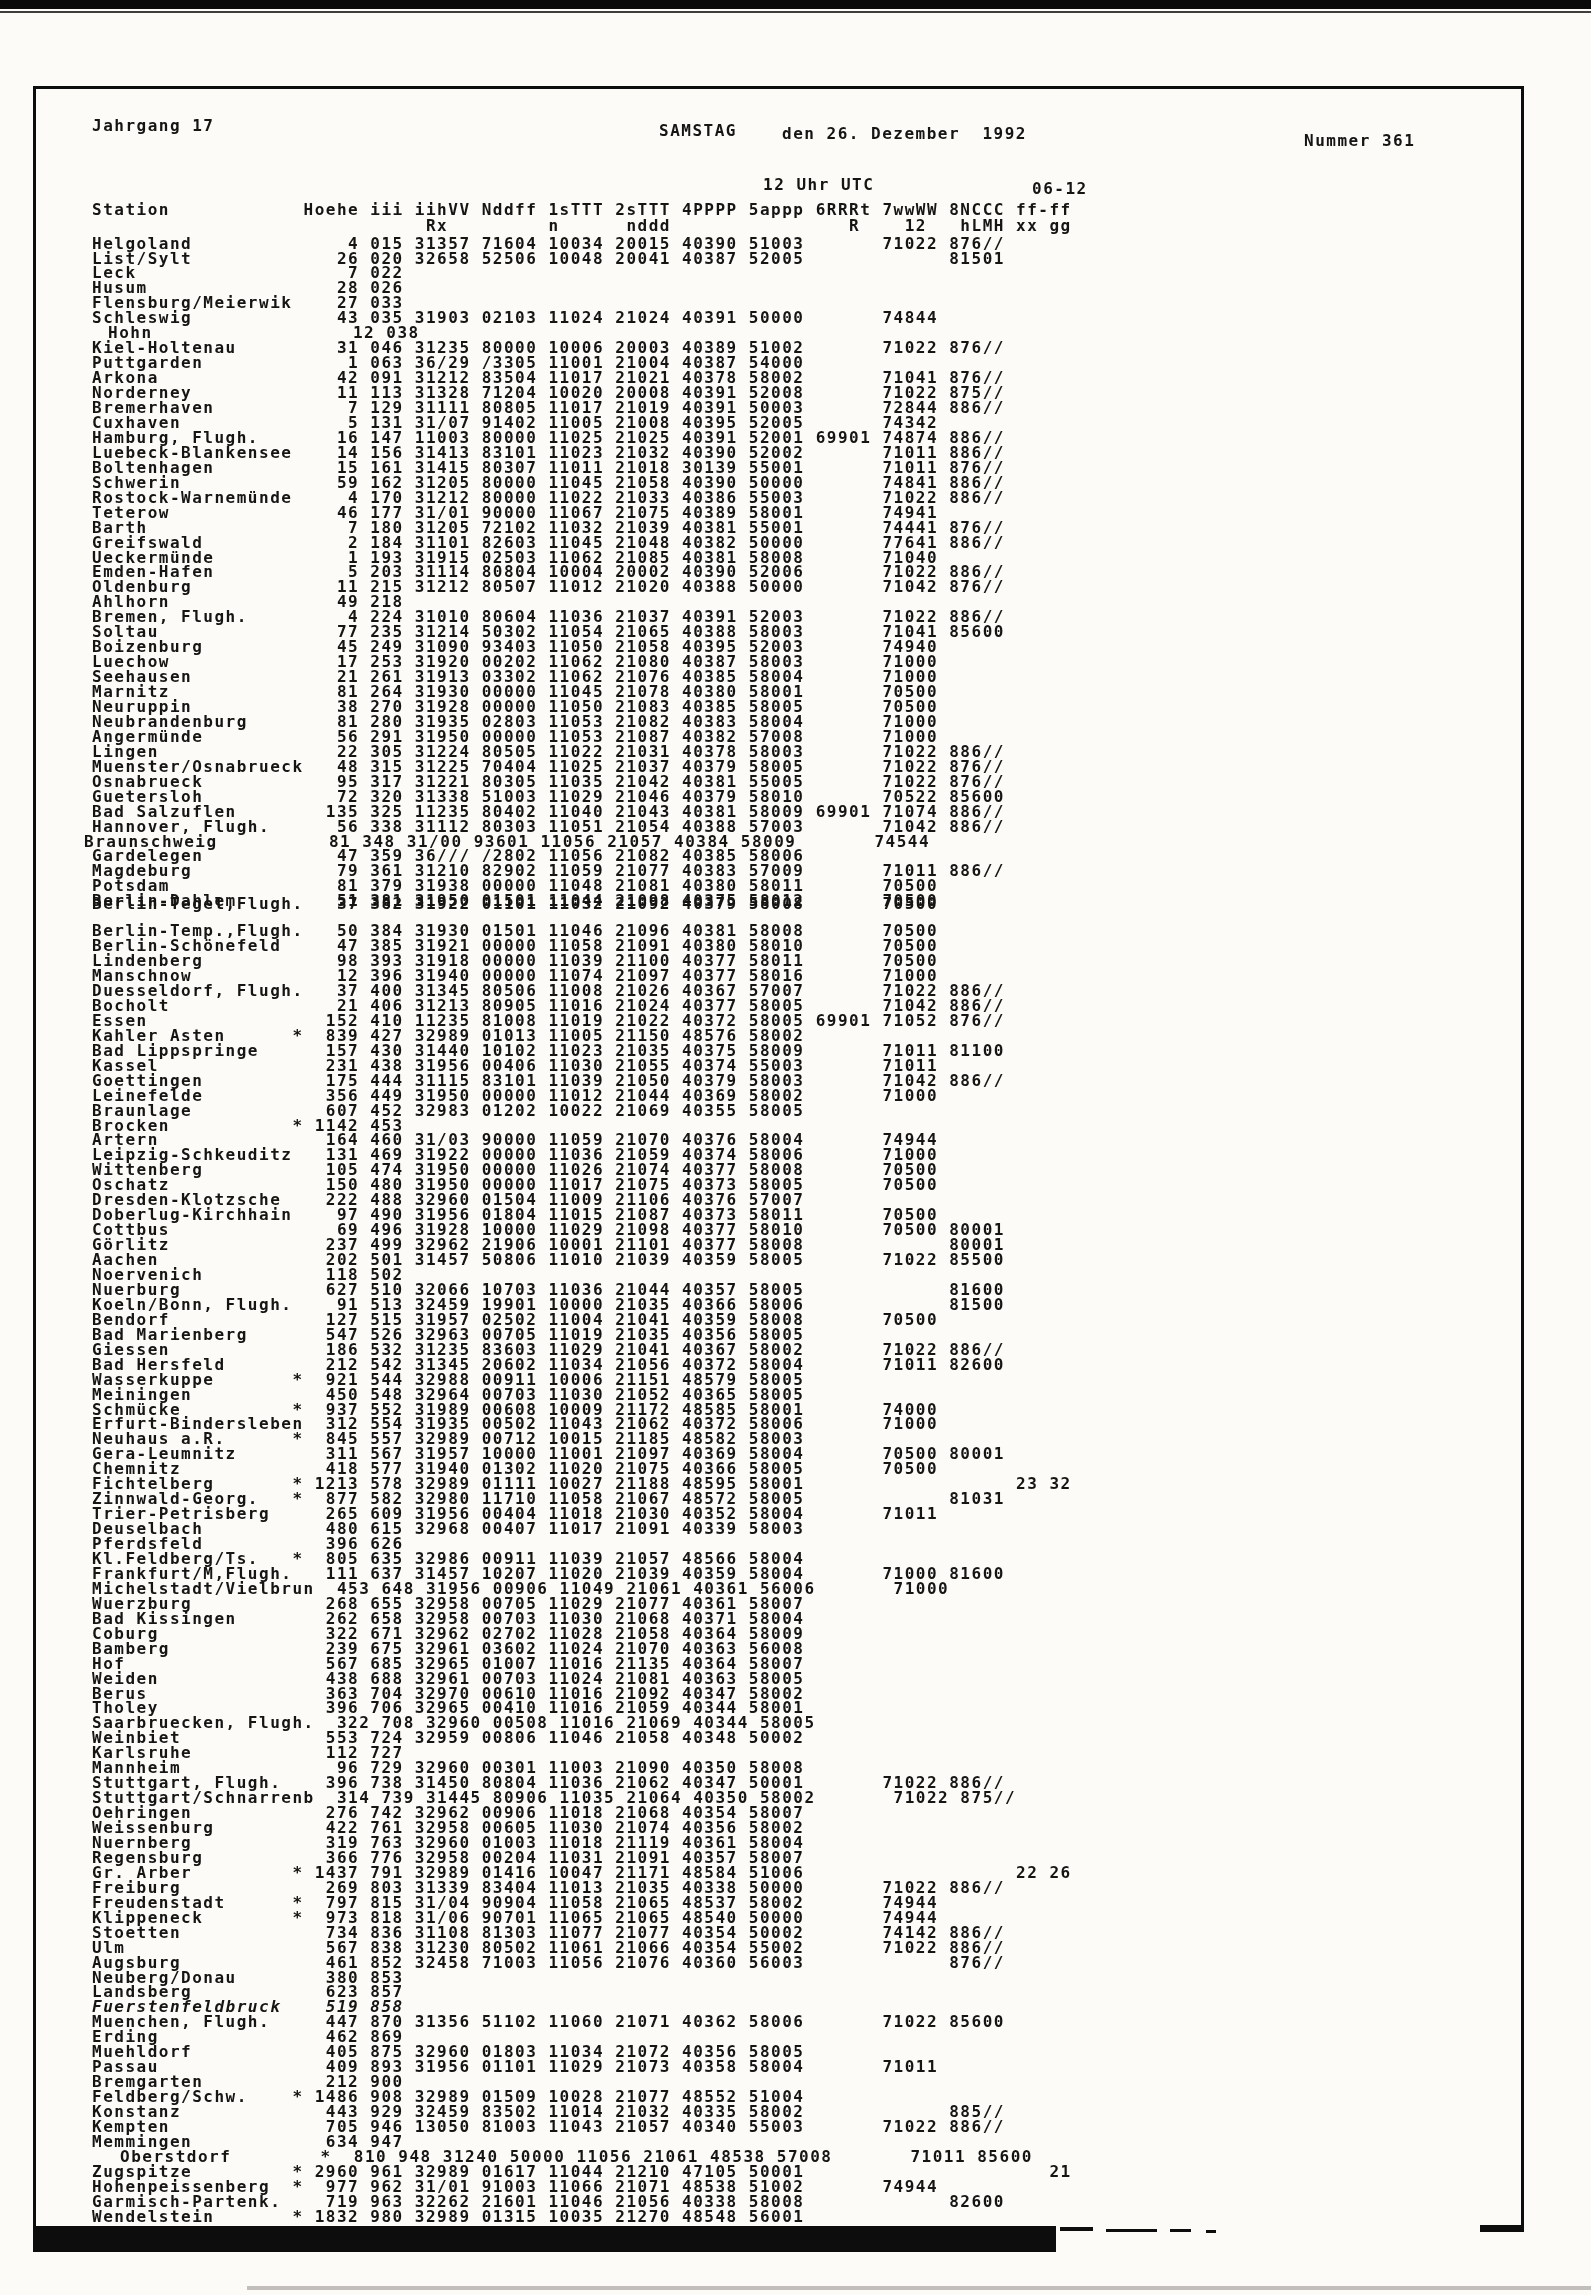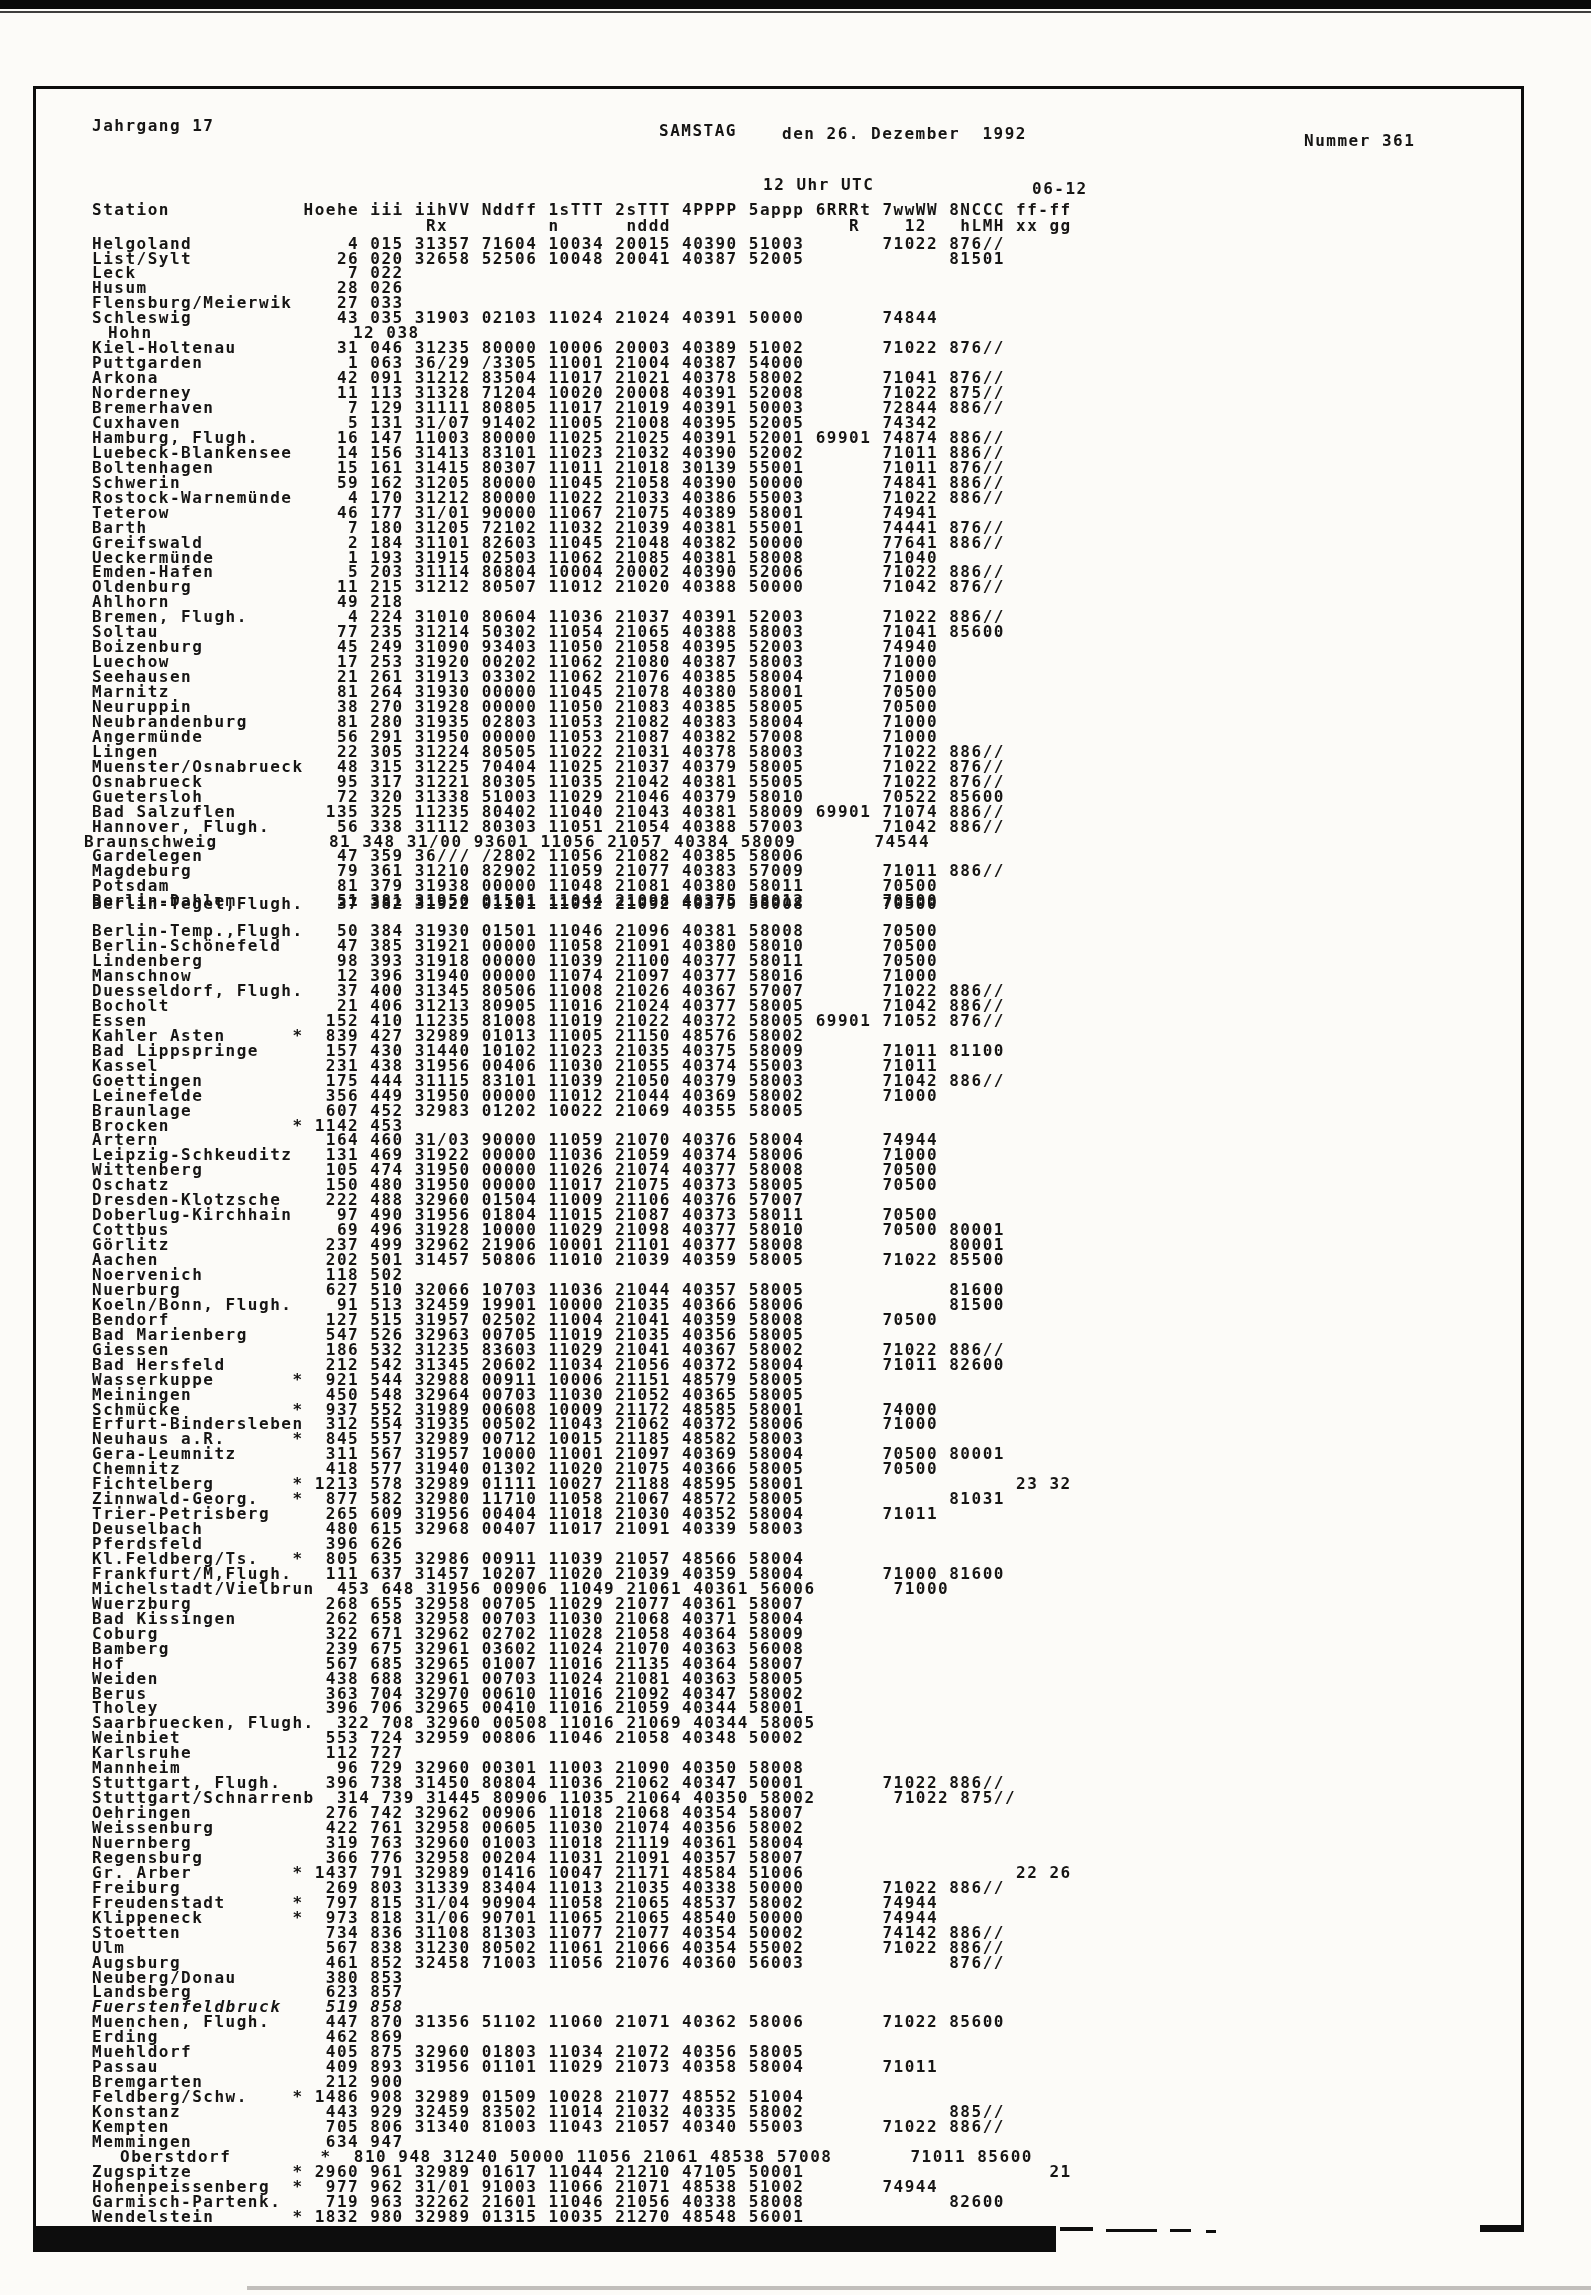--- a/index.html
+++ b/index.html
@@ -186,21 +186,21 @@
       <div class="line" style="left: 92px; top: 1970px;">Neuberg/Donau        380 853</div>
       <div class="line" style="left: 92px; top: 1984px;">Landsberg            623 857</div>
       <div class="line" style="left: 92px; top: 1999px; font-style: italic;">Fuerstenfeldbruck    519 858</div>
       <div class="line" style="left: 92px; top: 2014px;">Muenchen, Flugh.     447 870 31356 51102 11060 21071 40362 58006       71022 85600</div>
       <div class="line" style="left: 92px; top: 2029px;">Erding               462 869</div>
       <div class="line" style="left: 92px; top: 2044px;">Muehldorf            405 875 32960 01803 11034 21072 40356 58005</div>
       <div class="line" style="left: 92px; top: 2059px;">Passau               409 893 31956 01101 11029 21073 40358 58004       71011</div>
       <div class="line" style="left: 92px; top: 2074px;">Bremgarten           212 900</div>
       <div class="line" style="left: 92px; top: 2089px;">Feldberg/Schw.    * 1486 908 32989 01509 10028 21077 48552 51004</div>
       <div class="line" style="left: 92px; top: 2104px;">Konstanz             443 929 32459 83502 11014 21032 40335 58002             885//</div>
-      <div class="line" style="left: 92px; top: 2119px;">Kempten              705 806 31340 81003 11043 21057 40340 55003       71022 886//</div>
+      <div class="line" style="left: 92px; top: 2119px;">Kempten              705 946 13050 81003 11043 21057 40340 55003       71022 886//</div>
       <div class="line" style="left: 92px; top: 2134px;">Memmingen            634 947</div>
       <div class="line" style="left: 92px; top: 2149px; margin-left: 28px;">Oberstdorf        *  810 948 31240 50000 11056 21061 48538 57008       71011 85600</div>
       <div class="line" style="left: 92px; top: 2164px;">Zugspitze         * 2960 961 32989 01617 11044 21210 47105 50001                      21</div>
       <div class="line" style="left: 92px; top: 2179px;">Hohenpeissenberg  *  977 962 31/01 91003 11066 21071 48538 51002       74944</div>
       <div class="line" style="left: 92px; top: 2194px;">Garmisch-Partenk.    719 963 32262 21601 11046 21056 40338 58008             82600</div>
       <div class="line" style="left: 92px; top: 2209px;">Wendelstein       * 1832 980 32989 01315 10035 21270 48548 56001</div>
     </div>
 
 </div>
 

